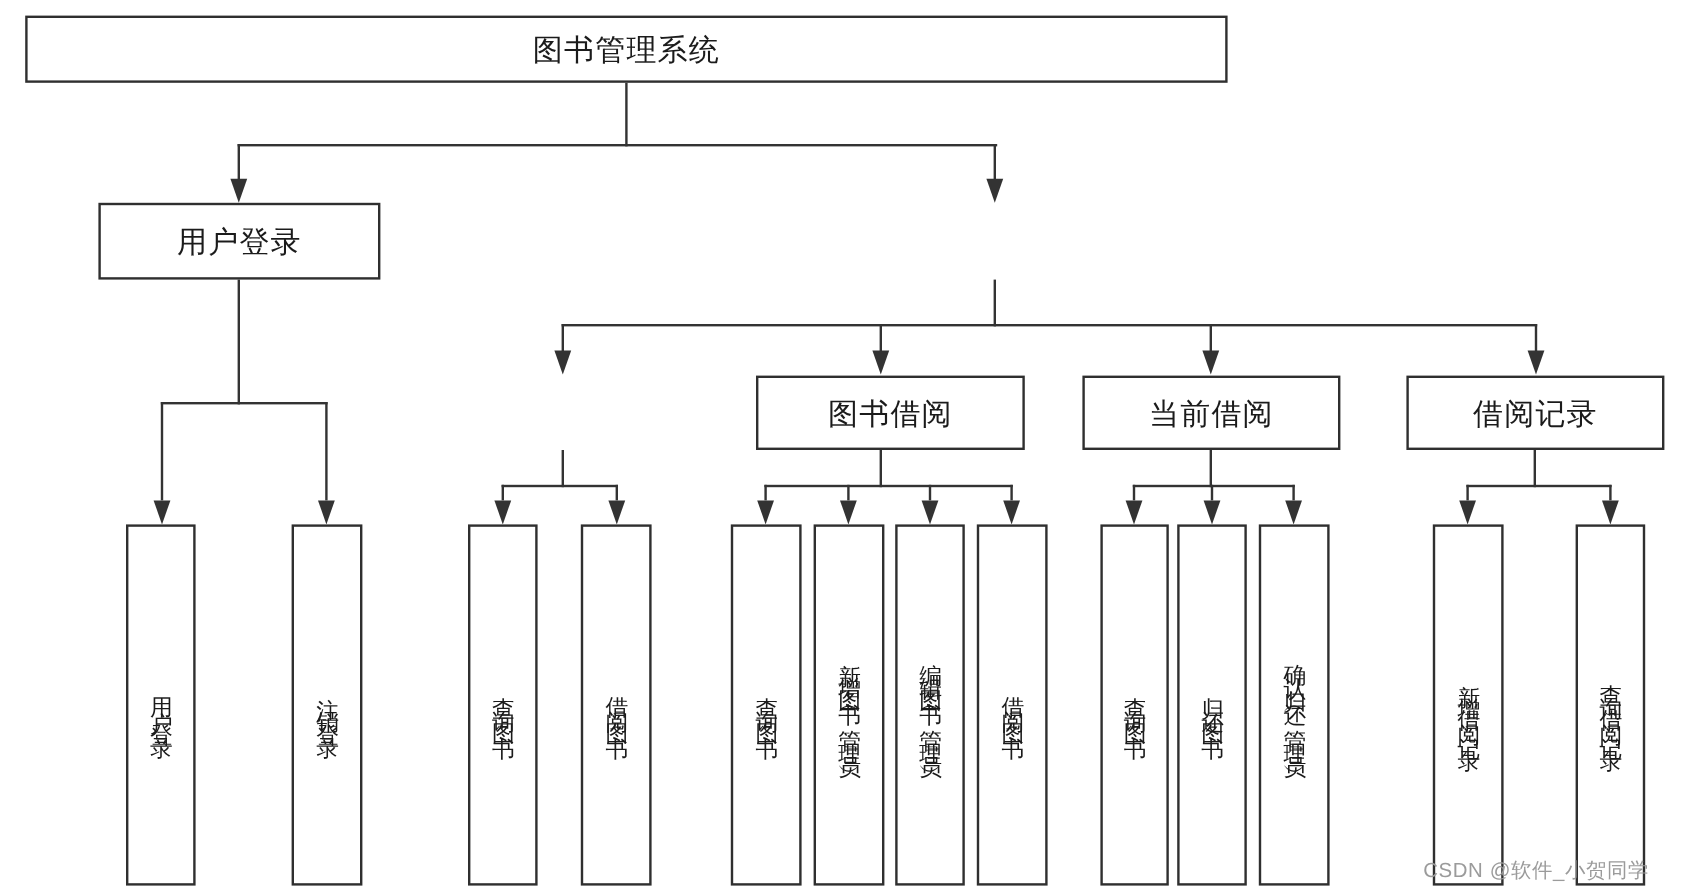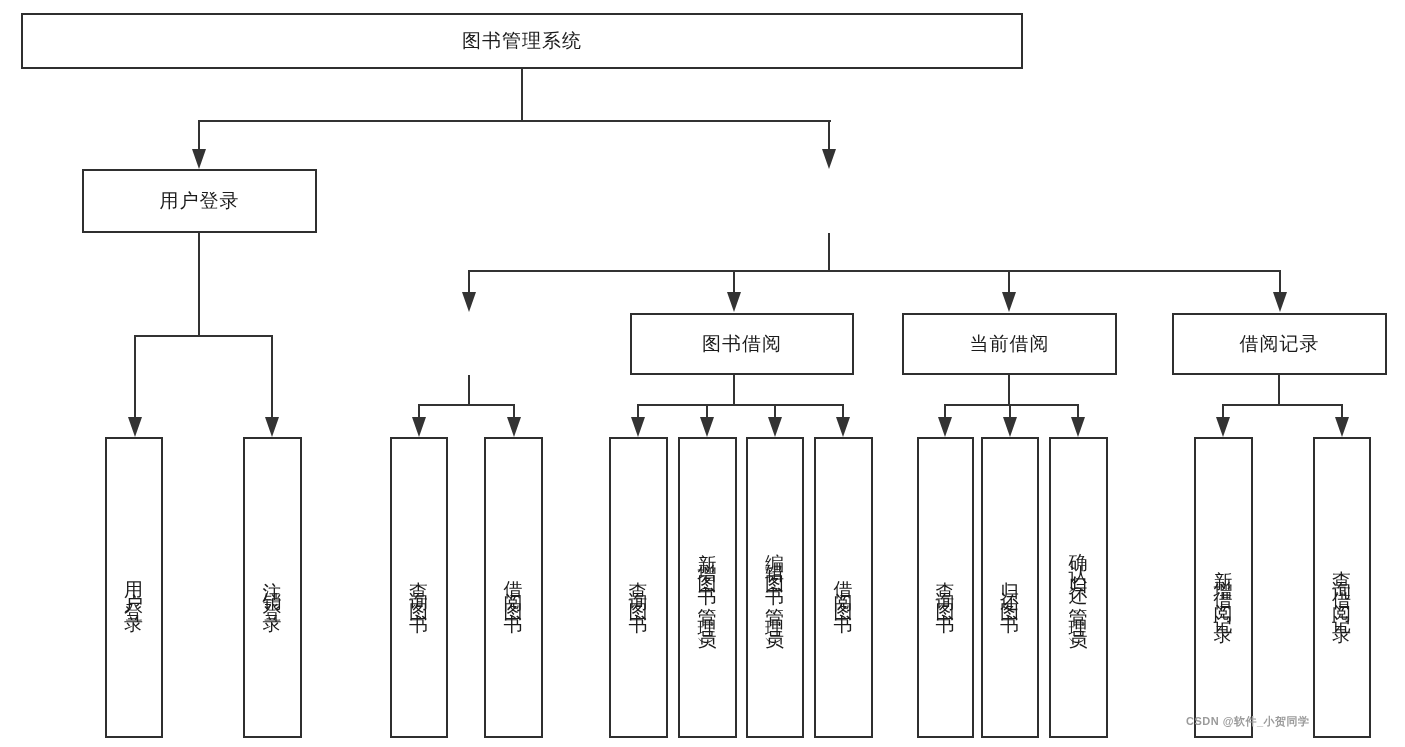--- a/index.html
+++ b/index.html
@@ -14,41 +14,40 @@
     position:relative;width:1405px;height:747px;overflow:hidden;
     background:var(--background);
     font-family:"Liberation Sans","DejaVu Sans",sans-serif;
     color:var(--text);
   }
   .box{
     position:absolute;box-sizing:border-box;
     border:2px solid var(--border);
     background:#ffffff;
     display:grid;place-items:center;
-    font-size:19px;letter-spacing:1px;
+    font-size:25px;letter-spacing:1px;
   }
   .box.v{
     writing-mode:vertical-rl;text-orientation:mixed;
     letter-spacing:11px;font-size:19px;line-height:1;
     padding:6px 0;
   }
   .hl,.vl{position:absolute;display:block;background:var(--line);}
   .hl{height:2px;}
   .vl{width:2px;}
   .ah{
     position:absolute;display:block;width:0;height:0;
     border-left:7px solid transparent;
     border-right:7px solid transparent;
     border-top:20px solid var(--line);
   }
   .watermark{
     position:absolute;left:1186px;top:714px;z-index:5;
-    font-size:11px;letter-spacing:0.5px;color:var(--watermark);
+    font-size:17px;letter-spacing:0.5px;color:var(--watermark);
     white-space:nowrap;
-    font-weight:bold;
   }
 </style>
 </head>
 <body>
 
 <div class="stage">
 
   <div class="box" style="left:21px;top:13px;width:1002px;height:56px">图书管理系统</div>
 
   <i class="vl" style="left:521px;top:69px;height:53px"></i>

